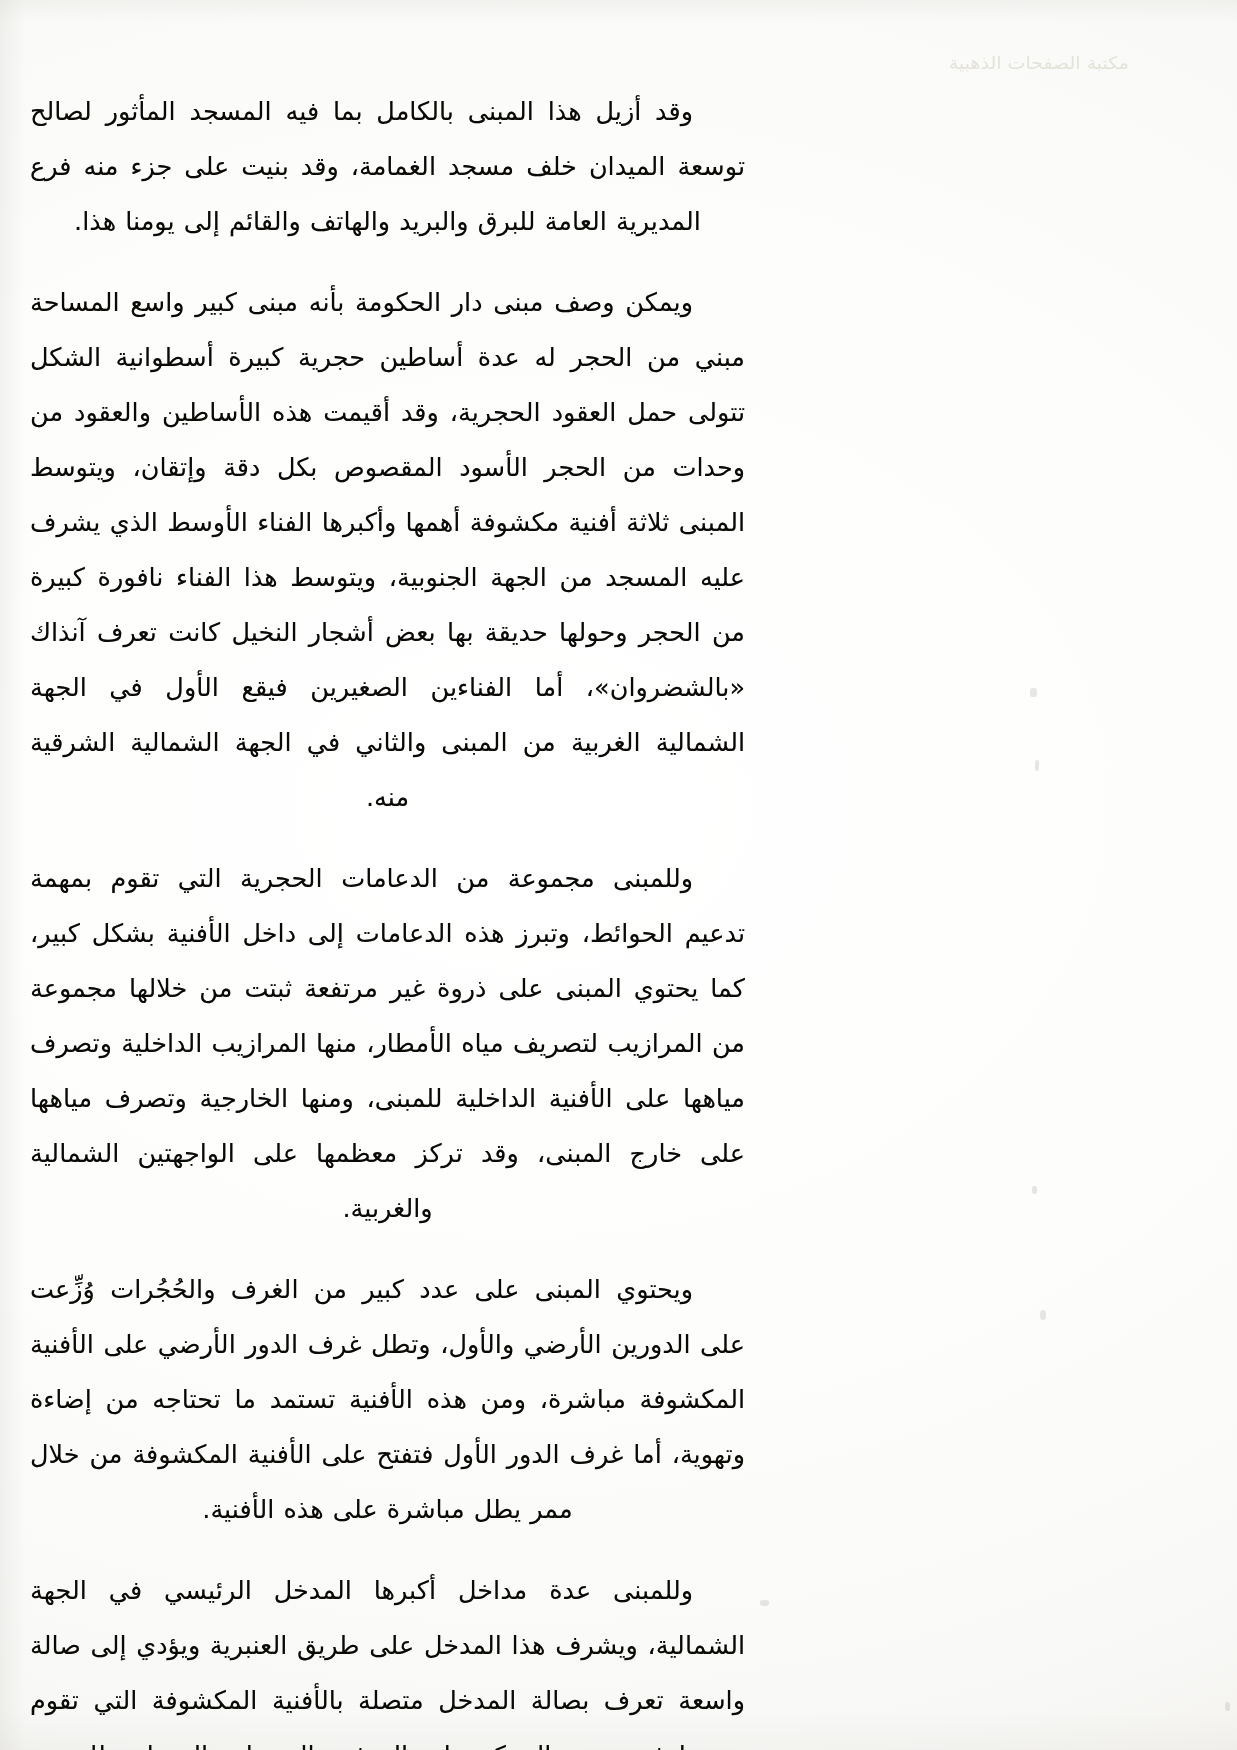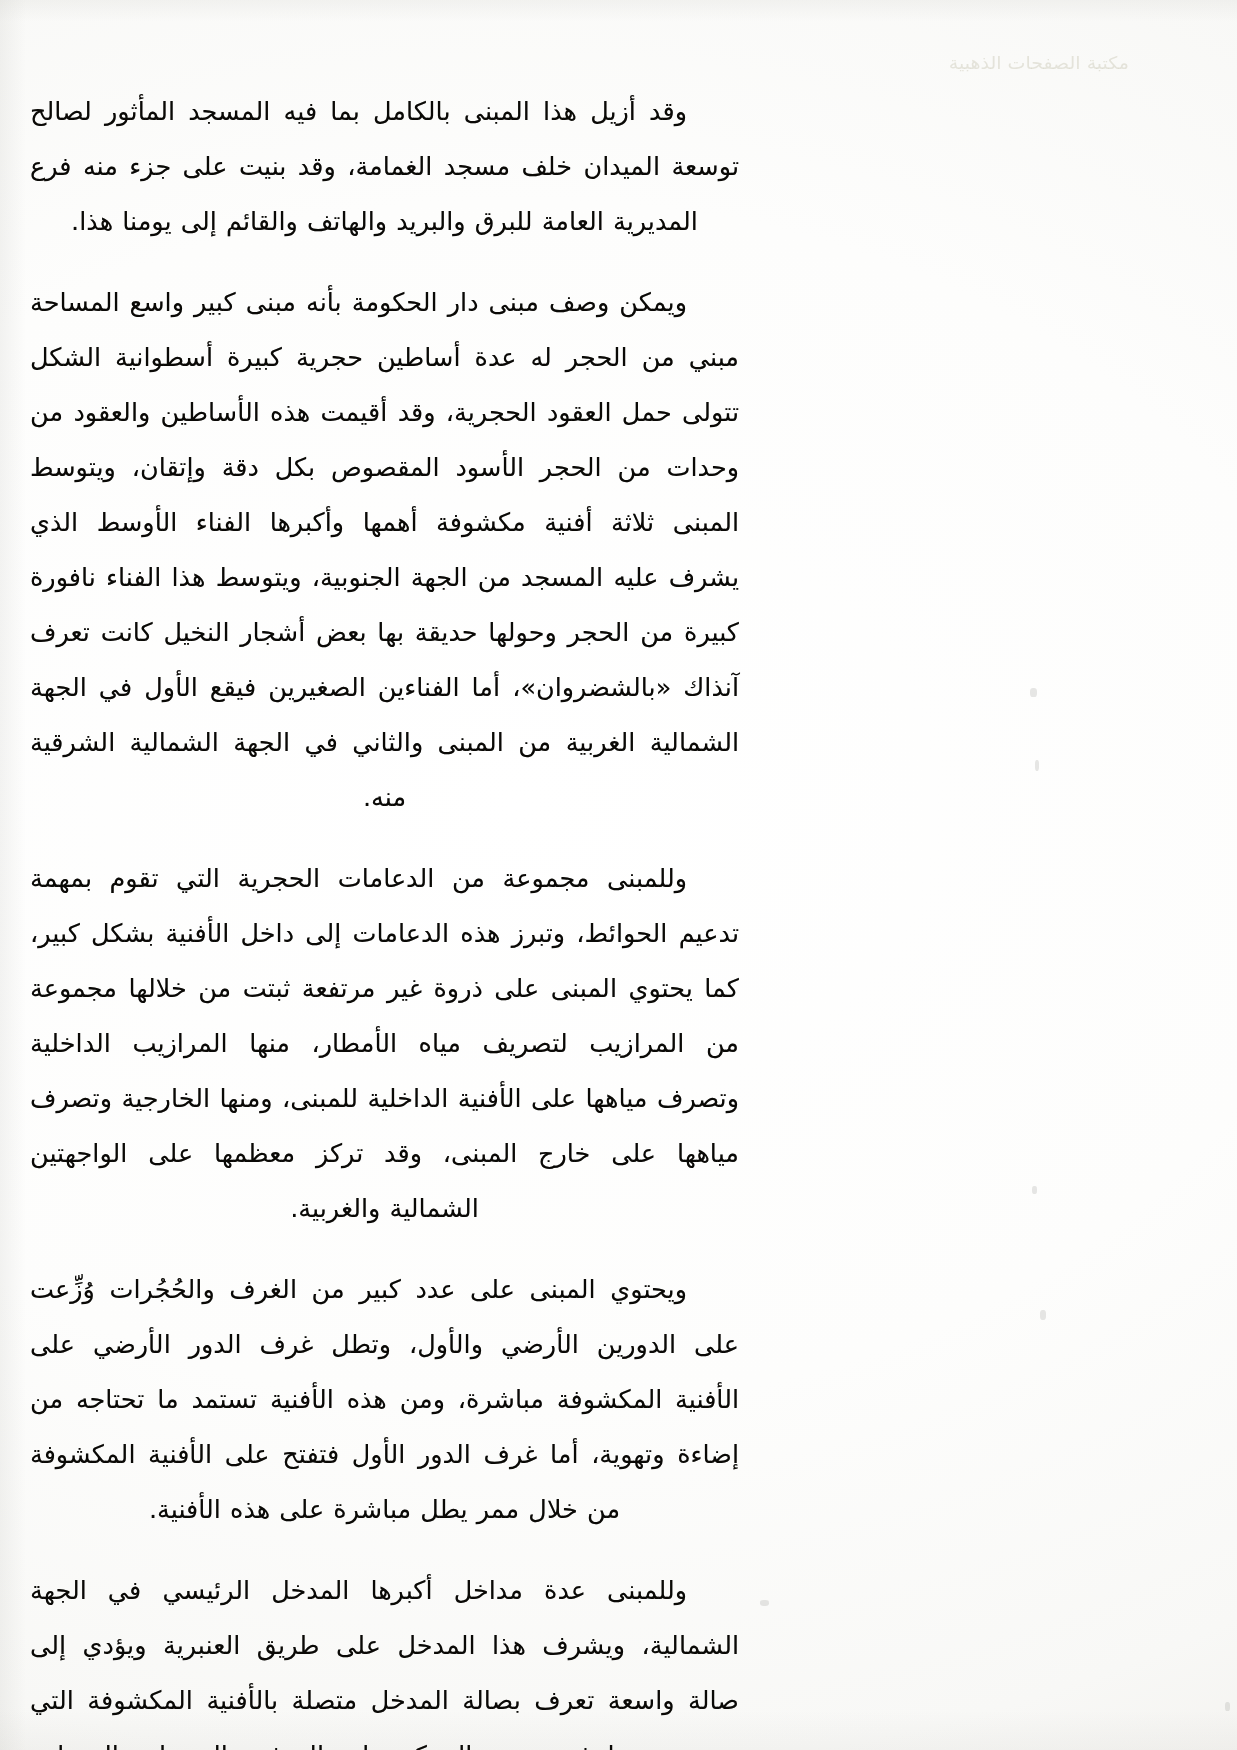--- a/index.html
+++ b/index.html
@@ -67,21 +67,21 @@
   }
 
   .textblock {
     position: absolute;
     top: 84px;
     right: 482px;   
     width: 725px;   
   }
 
   p.para {
-    margin: 0 16px 26px 0;
+    margin: 0 10px 26px 0;
     text-align: justify;
     text-align-last: center;
     text-indent: 52px;
     font-size: 25.5px;
     line-height: 55px;
     color: #13120f;
     letter-spacing: 0.1px;
     word-spacing: 1px;
     
     filter: blur(0.22px) contrast(1.08);

